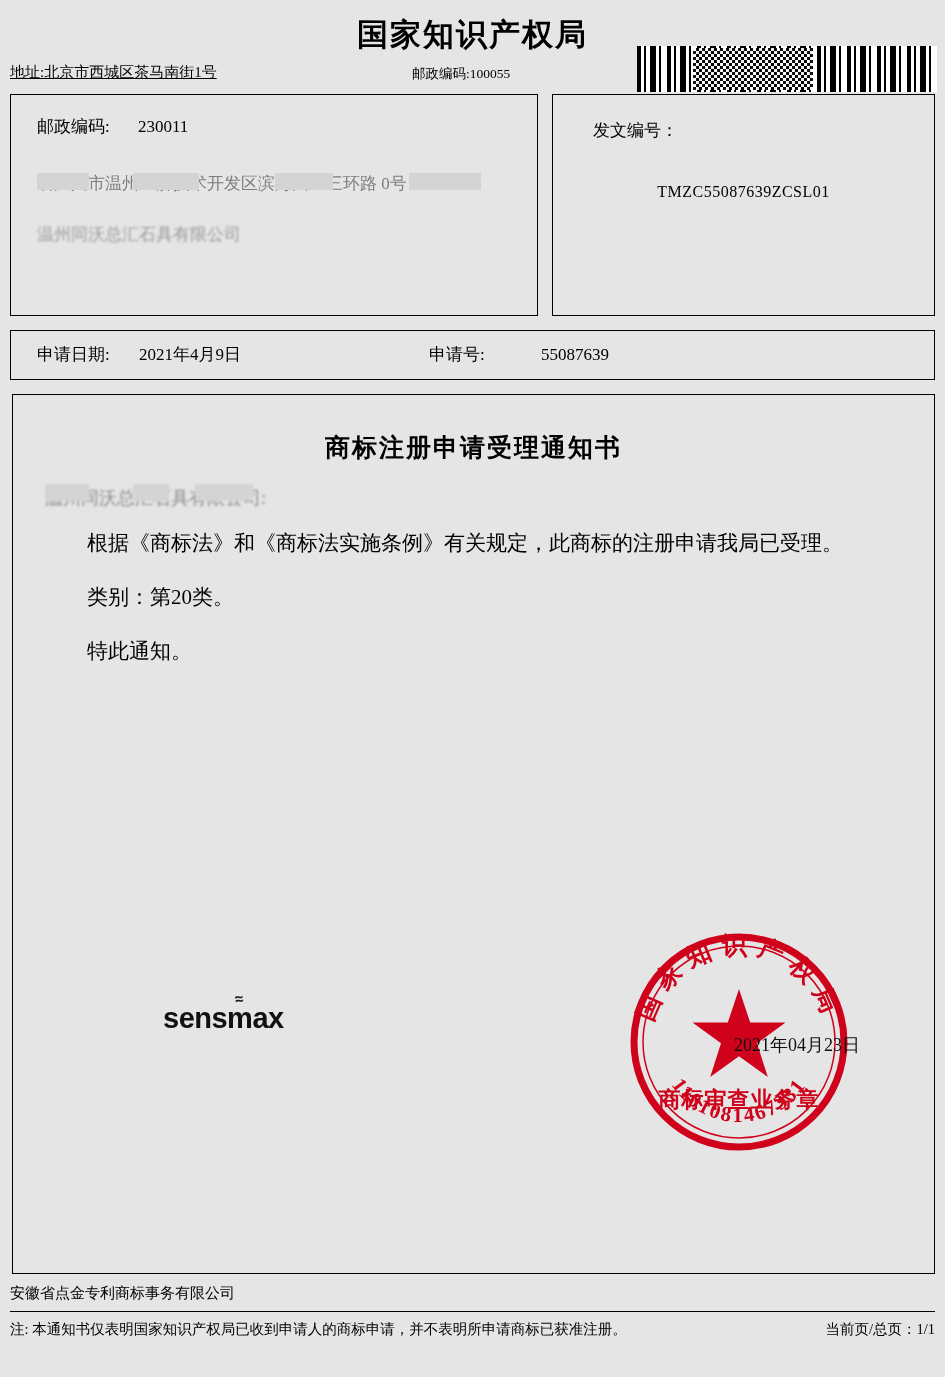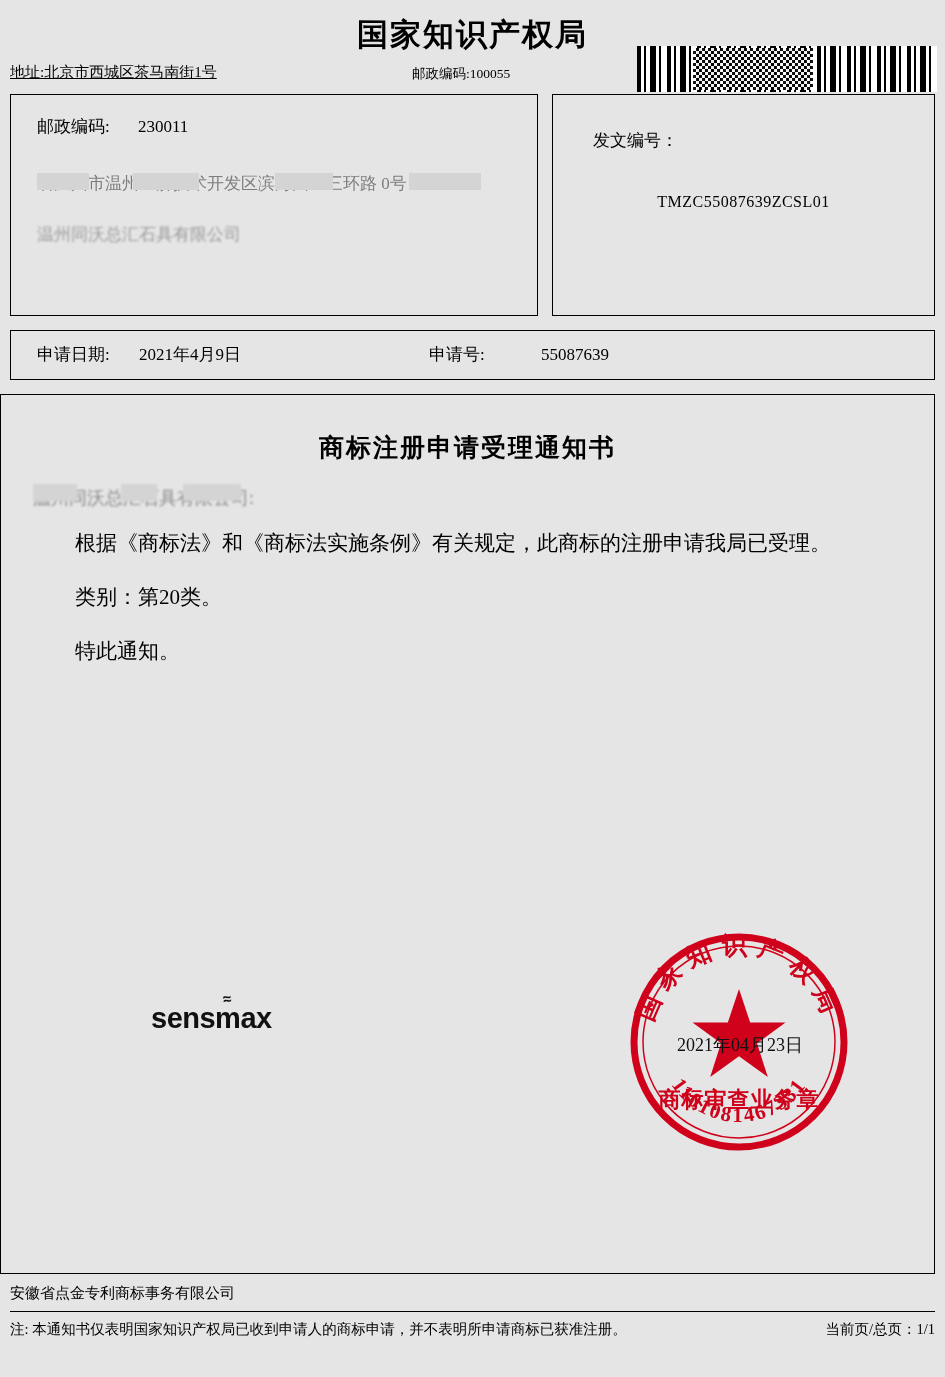--- a/index.html
+++ b/index.html
@@ -92,21 +92,21 @@
     box-sizing: border-box;
   }
   .box-left {
     width: 528px;
     height: 222px;
     padding: 20px 31px 0 26px;
   }
   .box-right {
     flex: 1;
     height: 222px;
-    padding: 34px 0 0 0;
+    padding: 24px 0 0 0;
     text-align: center;
   }
   .label-line {
     font-size: 17px;
     margin-bottom: 34px;
   }
   .label-line .lbl { margin-right: 24px; }
   .addr-line {
     font-size: 17px;
     color: #7d7d7d;
@@ -147,21 +147,21 @@
     font-size: 17px;
     position: relative;
   }
   .date-row .f1 { position: absolute; left: 26px; }
   .date-row .f2 { position: absolute; left: 418px; }
   .date-row .f3 { position: absolute; left: 530px; }
 
   
   .main {
     border: 1.6px solid #000;
-    margin: 14px 10px 0 0;
+    margin: 14px 10px 0 12px;
     height: 880px;
     position: relative;
     box-sizing: border-box;
   }
   .main-title {
     text-align: center;
     font-size: 25px;
     font-weight: bold;
     letter-spacing: 2px;
     margin-top: 36px;
@@ -206,21 +206,21 @@
     bottom: 118px;
     width: 226px;
     height: 226px;
   }
   .seal svg { display: block; }
   .seal-date {
     position: absolute;
     left: -6px;
     top: 104px;
     width: 240px;
-    text-align: center;
+    text-align: right;
     font-size: 18px;
     color: #111;
   }
 
   
   .firm {
     margin: 10px 0 0 10px;
     font-size: 15px;
   }
   .footer-rule {

